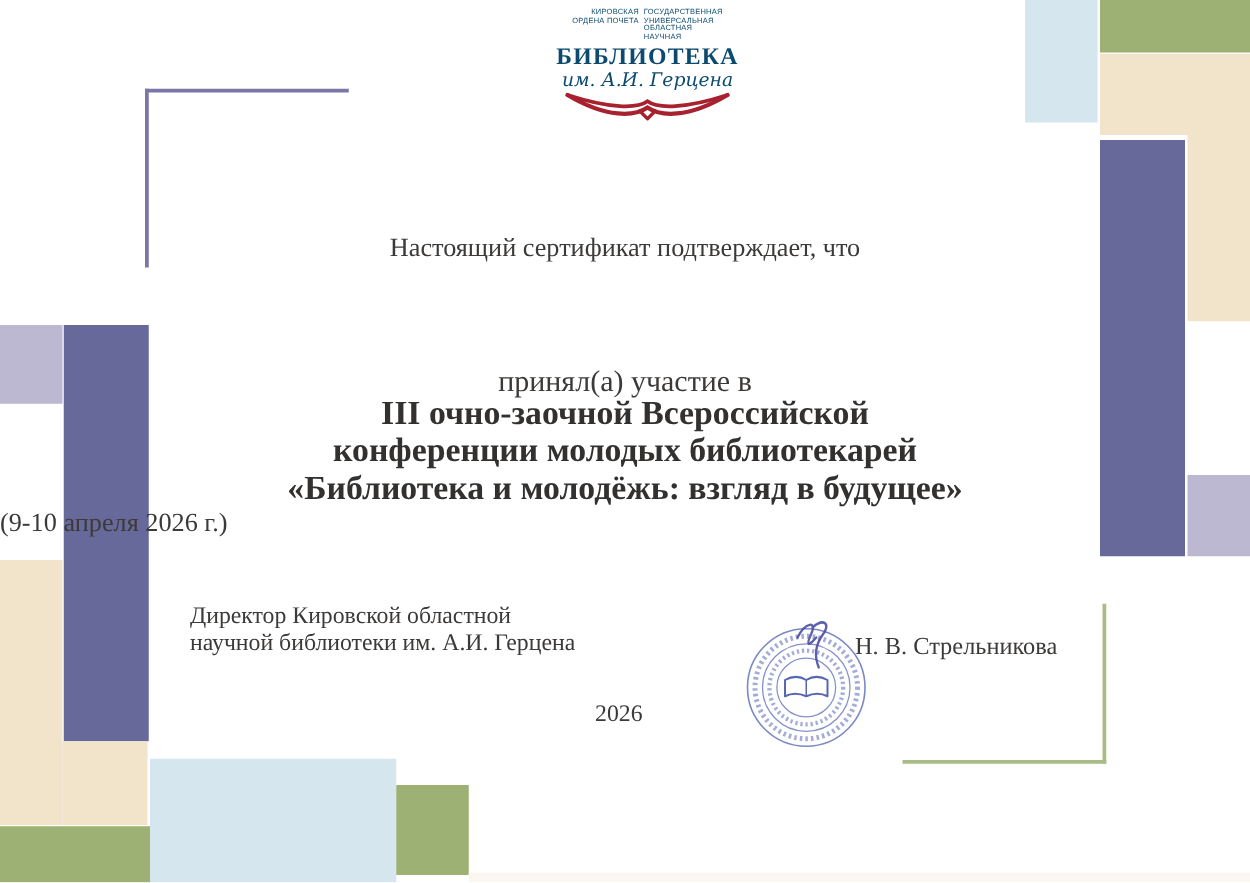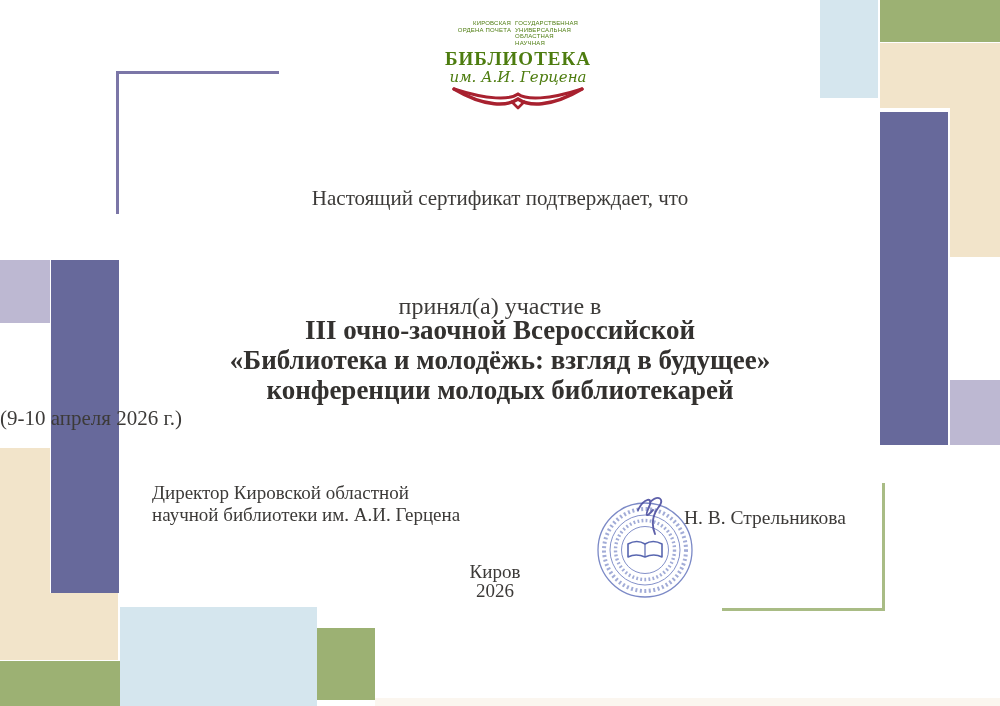--- a/index.html
+++ b/index.html
@@ -13,21 +13,21 @@
   .blk.beige{background:#f2e4ca;}
   .blk.green{background:#9cb173;}
   .blk.lblue{background:#d5e6ee;}
   .bracket-tl{position:absolute;left:116px;top:71px;width:160px;height:140px;
               border-left:3px solid #7b76a7;border-top:3px solid #7b76a7;}
   .bracket-br{position:absolute;left:722px;top:483px;width:160px;height:125px;
               border-right:3px solid #a9bc85;border-bottom:3px solid #a9bc85;}
   .bottom-strip{position:absolute;left:375px;top:698px;width:625px;height:8px;background:#fbf6ef;}
 
   
-  .logo{position:absolute;left:438px;top:20px;width:160px;text-align:center;color:#4d7c0f;}
+  .logo{position:absolute;left:438px;top:7px;width:160px;text-align:center;color:#0c4a6e;}
   .logo-small{display:flex;justify-content:center;gap:4px;font-family:"Liberation Sans",sans-serif;
               font-size:6px;line-height:1.12;letter-spacing:.2px;}
   .logo-small .colL{text-align:right;}
   .logo-small .colR{text-align:left;}
   .logo-name{font-size:19px;font-weight:bold;letter-spacing:1px;margin-top:1px;}
   .logo-suffix{font-size:15px;font-style:italic;margin-top:-2px;font-family:"DejaVu Serif",serif;}
   .logo-book{display:block;margin:1px auto 0;}
 
   
   .title{position:absolute;left:0;right:0;top:100px;text-align:center;
@@ -94,22 +94,22 @@
   </div>
 
 
   <div class="intro">Настоящий сертификат подтверждает, что</div>
 
 
   <div class="participation">принял(а) участие в</div>
 
   <div class="event">
     <div>III очно-заочной Всероссийской</div>
+    <div>конференции молодых библиотекарей</div>
     <div>«Библиотека и молодёжь: взгляд в будущее»</div>
-    <div>конференции молодых библиотекарей</div>
   </div>
 
   <div class="event-date">(9-10 апреля 2026 г.)</div>
 
   <div class="director">
     <div>Директор Кировской областной</div>
     <div>научной библиотеки им. А.И. Герцена</div>
   </div>
 
   <svg class="stamp" width="102" height="116" viewBox="0 0 102 116">
@@ -123,17 +123,16 @@
     <g>
       <path d="M34,56 q9,-5 17,0 q8,-5 17,0 v13 q-8,-4 -17,0 q-9,-4 -17,0 z" fill="#ffffff" stroke="#5866b0" stroke-width="1.6" stroke-linejoin="round"></path>
       <line x1="51" y1="56" x2="51" y2="69" stroke="#5866b0" stroke-width="1.2"></line>
     </g>
     <path d="M44,22 c6,-12 16,-14 11,-3 c-4,9 -3,11 4,3 m-3,-8 c9,-8 15,-3 8,6 c-5,7 -7,16 -3,26" stroke="#4c4fa0" stroke-width="1.9" fill="none" stroke-linecap="round" opacity="0.9"></path>
   </svg>
 
   <div class="signatory">Н. В. Стрельникова</div>
 
   <div class="cityyear">
-    <div>Киров</div>
     <div>2026</div>
   </div>
 
 </div>
 
 </body></html>

